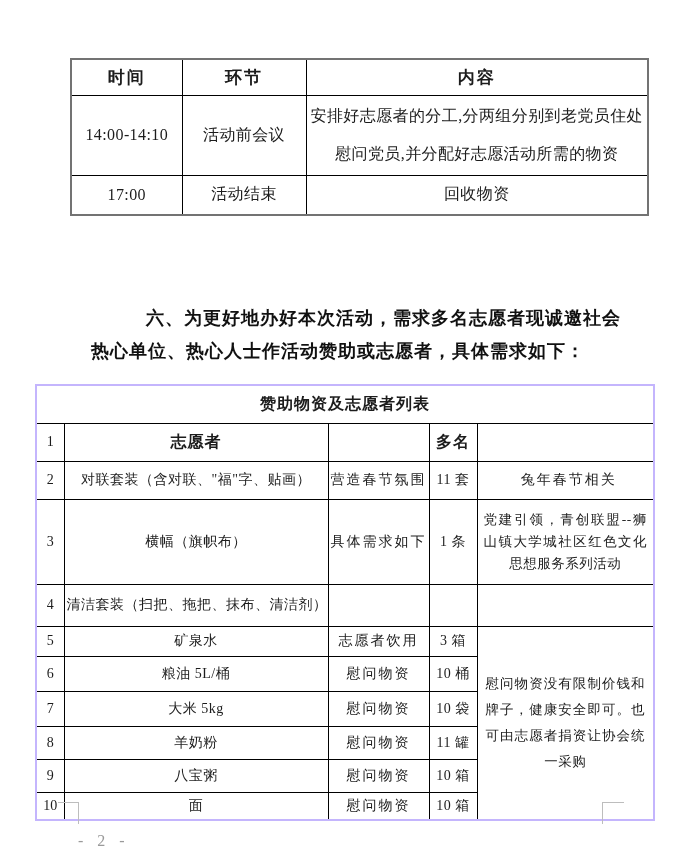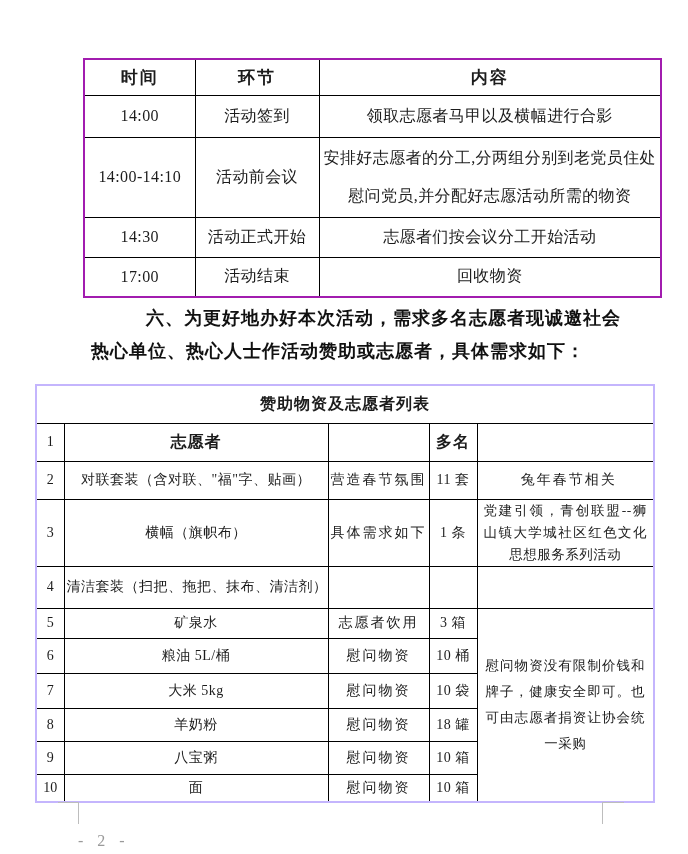--- a/index.html
+++ b/index.html
@@ -4,21 +4,21 @@
 <style>
   html,body{margin:0;padding:0;background:#ffffff;}
   .page{
     position:relative;width:688px;height:854px;background:#ffffff;overflow:hidden;
     font-family:"Liberation Serif","DejaVu Serif",serif;color:#1c1c1c;
   }
   table{border-collapse:collapse;table-layout:fixed;}
   td,th{border:1px solid #000;text-align:center;vertical-align:middle;padding:0 2px;overflow:hidden;}
 
   
-  .schedule{position:absolute;left:83px;top:58px;width:577px;border:2px solid #a21caf;}
+  .schedule{position:absolute;left:70px;top:58px;width:577px;border:2px solid #737373;}
   .schedule th{font-size:17px;font-weight:bold;letter-spacing:2px;}
   .schedule td{font-size:16px;letter-spacing:0.4px;}
   .schedule .content-long{line-height:38px;}
   .schedule .nowrap{white-space:nowrap;}
 
   
   .para{
     position:absolute;left:63px;top:302px;width:560px;
     font-family:"Liberation Sans","DejaVu Sans",sans-serif;
     font-weight:600;font-size:18px;line-height:33px;letter-spacing:1px;color:#111;margin-left:28px;
@@ -36,21 +36,21 @@
   .sponsor .item-cell{white-space:nowrap;}
   .sponsor .bold-cell{
     font-family:"Liberation Sans","DejaVu Sans",sans-serif;
     font-weight:bold;font-size:16px;letter-spacing:1px;white-space:nowrap;margin-left:21px;
   }
   .sponsor .purpose-cell{letter-spacing:2px;white-space:nowrap;}
   .sponsor .qty-cell{white-space:nowrap;}
   .sponsor .note-center{letter-spacing:2px;padding-left:9px;}
   .sponsor .note-multi{
     font-size:13.5px;line-height:22px;letter-spacing:0.5px;
-    text-align:justify;text-align-last:center;padding:0 6px;
+    text-align:justify;text-align-last:center;padding:9px 6px;
   }
   .sponsor .note-merged{
     font-size:13.5px;line-height:26px;letter-spacing:0.5px;
     text-align:justify;text-align-last:center;padding:8px 8px;
   }
 
   
   .crop-mark-left{
     position:absolute;left:58px;top:802px;width:20px;height:21px;
     border-top:1px solid #bdbdbd;border-right:1px solid #bdbdbd;
@@ -74,34 +74,24 @@
         <col style="width:111px">
         <col style="width:124px">
         <col style="width:342px">
       </colgroup>
     <tbody>
         <tr style="height:36px">
       <th>时间</th>
       <th>环节</th>
       <th>内容</th>
     </tr>
-    <tr style="height:42px">
-      <td class="nowrap">14:00</td>
-      <td class="nowrap">活动签到</td>
-      <td>领取志愿者马甲以及横幅进行合影</td>
-    </tr>
     <tr style="height:80px">
       <td class="nowrap">14:00-14:10</td>
       <td class="nowrap">活动前会议</td>
       <td class="content-long">安排好志愿者的分工,分两组分别到老党员住处慰问党员,并分配好志愿活动所需的物资</td>
-    </tr>
-    <tr style="height:40px">
-      <td class="nowrap">14:30</td>
-      <td class="nowrap">活动正式开始</td>
-      <td>志愿者们按会议分工开始活动</td>
     </tr>
     <tr style="height:40px">
       <td class="nowrap">17:00</td>
       <td class="nowrap">活动结束</td>
       <td>回收物资</td>
     </tr>
   </tbody>
     </table>
 
   <div class="para">
@@ -165,21 +155,21 @@
     <tr style="height:35px">
       <td class="no-cell">7</td>
       <td class="item-cell">大米 5kg</td>
       <td class="purpose-cell">慰问物资</td>
       <td class="qty-cell">10 袋</td>
     </tr>
     <tr style="height:33px">
       <td class="no-cell">8</td>
       <td class="item-cell">羊奶粉</td>
       <td class="purpose-cell">慰问物资</td>
-      <td class="qty-cell">18 罐</td>
+      <td class="qty-cell">11 罐</td>
     </tr>
     <tr style="height:33px">
       <td class="no-cell">9</td>
       <td class="item-cell">八宝粥</td>
       <td class="purpose-cell">慰问物资</td>
       <td class="qty-cell">10 箱</td>
     </tr>
     <tr style="height:28px">
       <td class="no-cell">10</td>
       <td class="item-cell">面</td>

